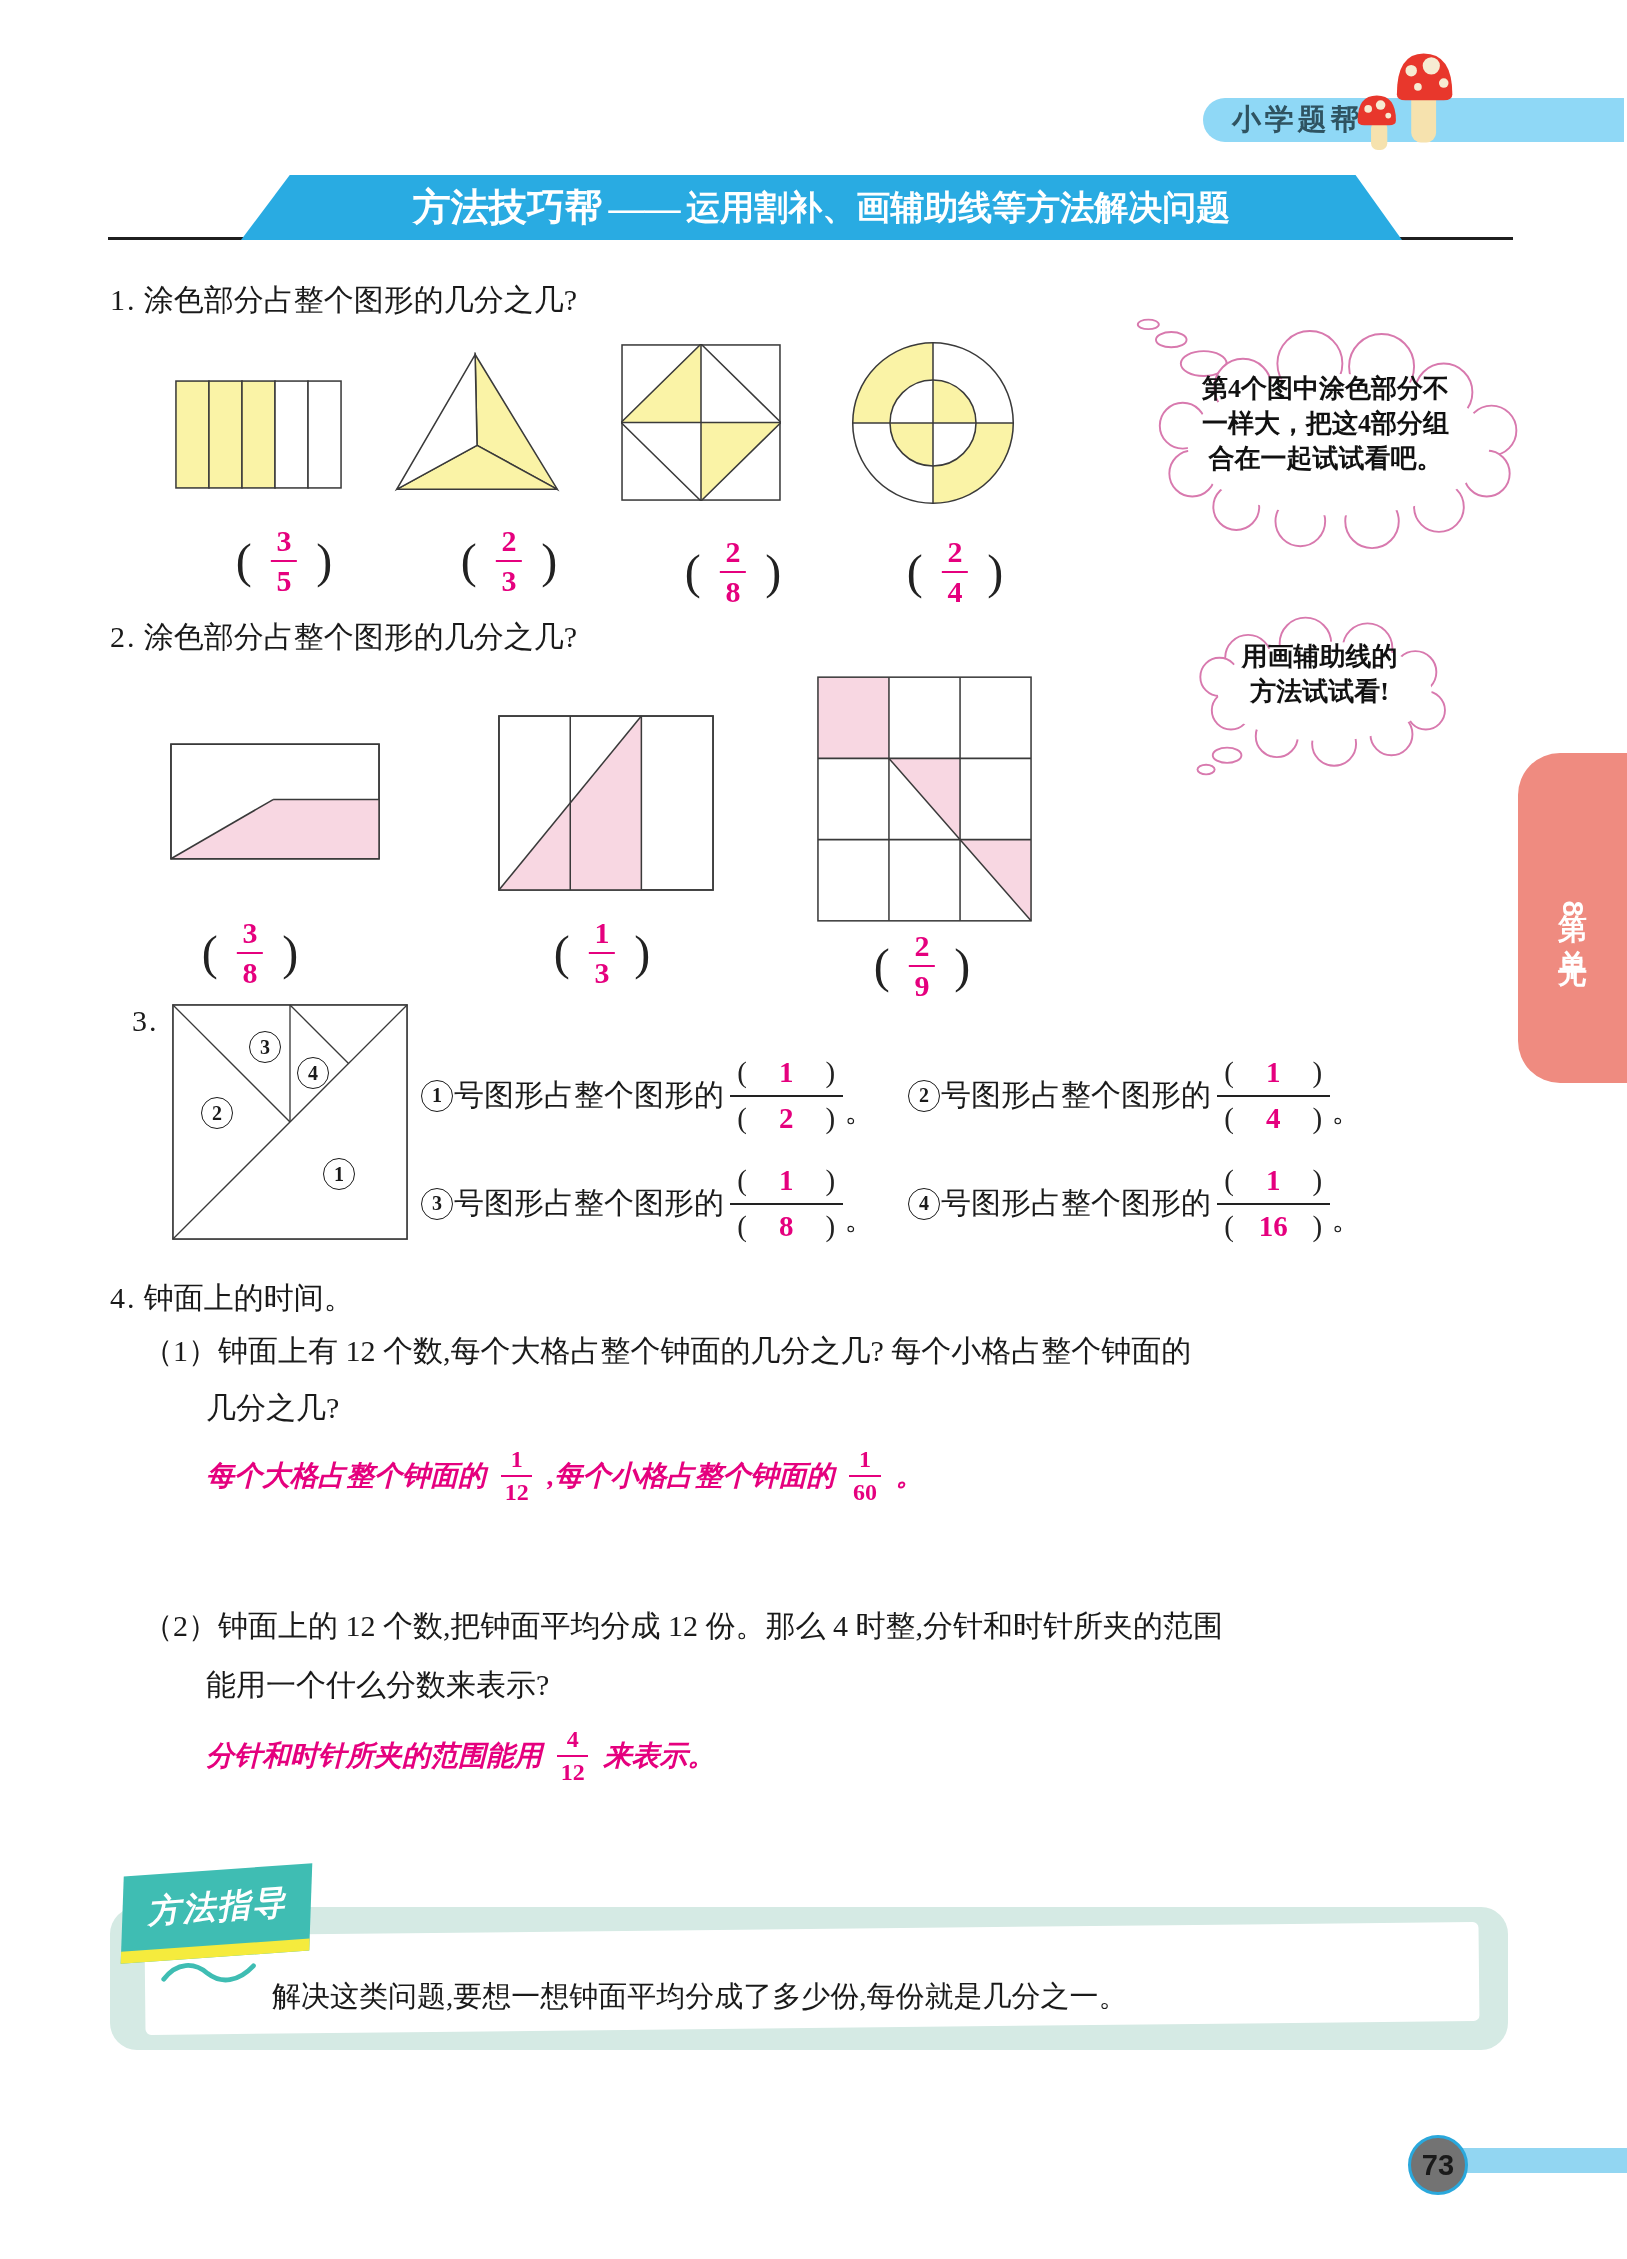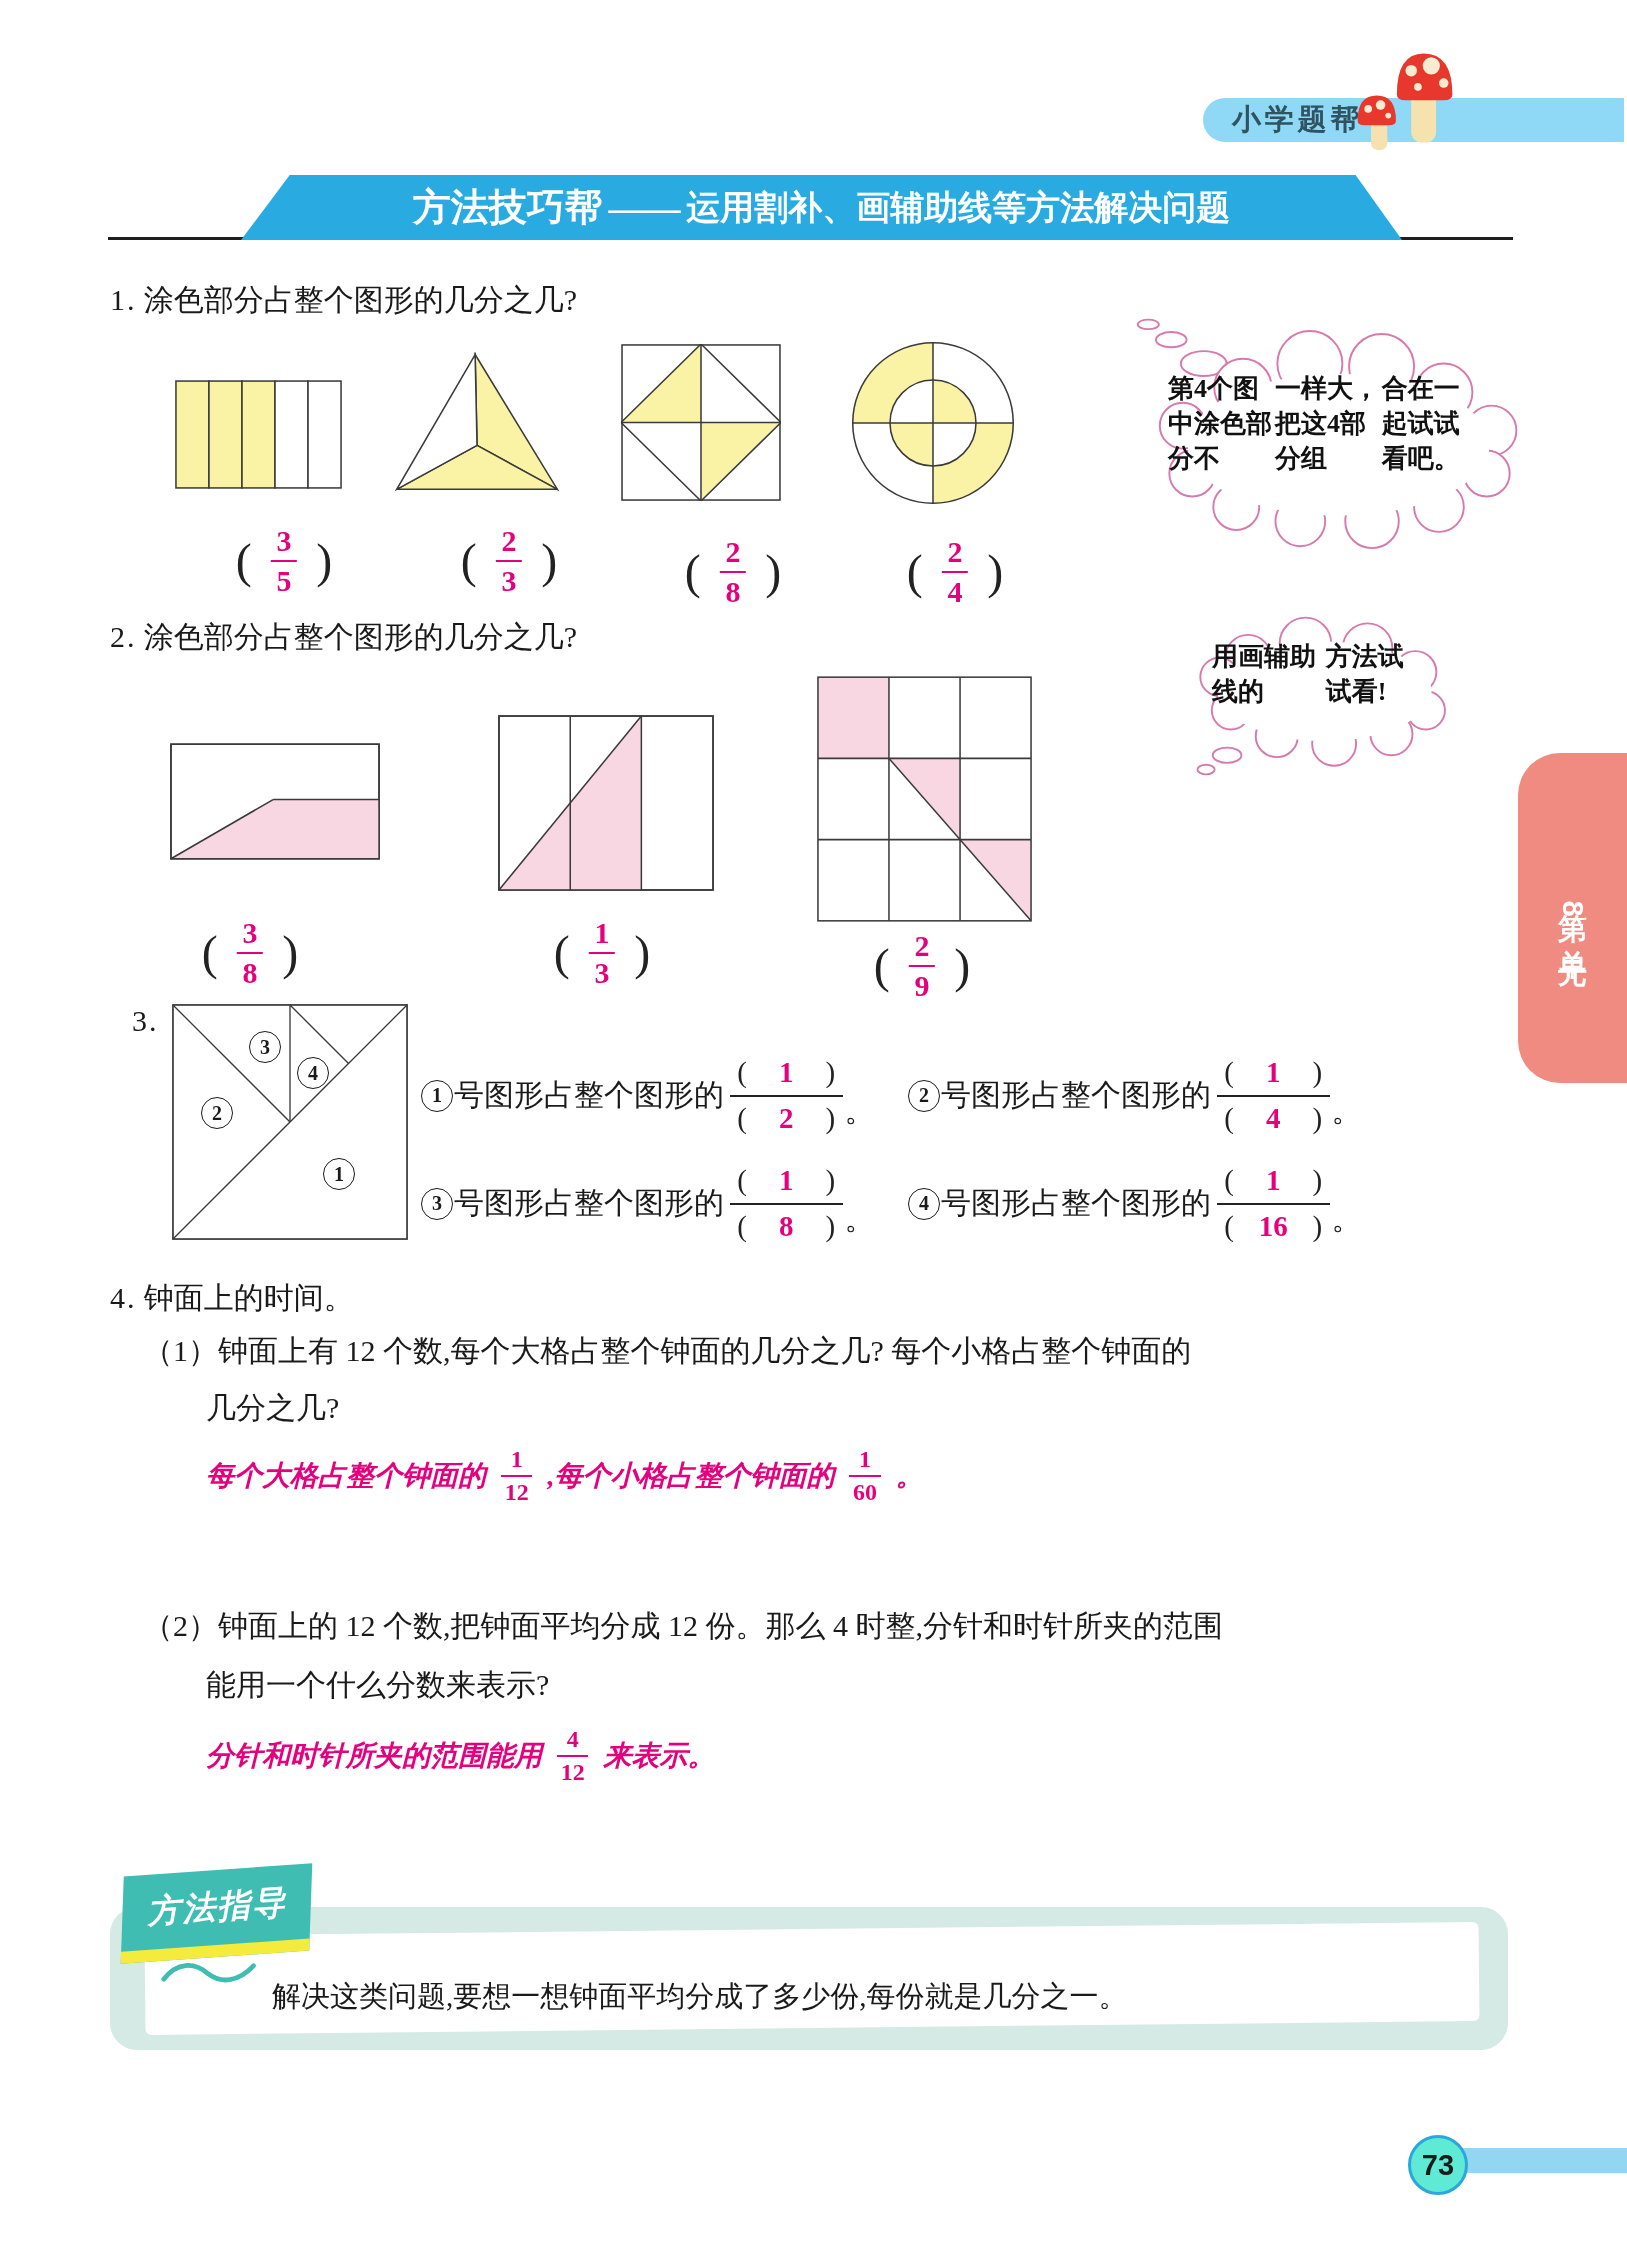--- a/index.html
+++ b/index.html
@@ -27,21 +27,21 @@
 
   
   .bigfrac{display:flex;align-items:center;transform:translateX(-50%);}
   .bigfrac .paren{font-size:48px;font-weight:400;color:#222;padding:0 19px;font-family:"Liberation Serif",serif;}
   .frac{display:inline-block;text-align:center;color:#e5007e;font-size:30px;font-weight:600;}
   .frac .num{display:block;padding:0 5.7px 1.9px 5.7px;}
   .frac .den{display:block;padding:1.9px 5.7px 0 5.7px;}
   .frac .num{border-bottom:2.9px solid #e5007e;}
 
   
-  .bubble-text{display:flex;flex-direction:row;align-items:center;justify-content:center;
+  .bubble-text{display:flex;flex-direction:column;align-items:center;justify-content:center;
                font-size:26px;font-weight:700;line-height:35px;color:#111;}
 
   
   .side-tab{left:1518px;top:753px;width:110px;height:330px;background:#ef8b80;border-radius:42px 0 0 42px;
             display:flex;align-items:center;justify-content:center;}
   .side-tab span{writing-mode:vertical-rl;color:#fff;font-size:29px;letter-spacing:9.6px;
                  font-family:"Liberation Sans","DejaVu Sans",sans-serif;font-weight:600;}
 
   
   .circ{display:inline-flex;width:30px;height:30px;border:1.9px solid #1a1a1a;border-radius:50%;
@@ -67,21 +67,21 @@
   .guide-inner{left:145px;top:1929px;width:1334px;height:99px;background:#ffffff;transform:rotate(-0.6deg);border-radius:5.7px;}
   .guide-badge{left:122px;top:1870px;width:189px;height:75px;background:#3fbdb3;
                transform:rotate(-4deg) skewX(-6deg);border-bottom:12.4px solid #f5eb3d;
                display:flex;align-items:center;justify-content:center;z-index:3;}
   .guide-badge span{transform:skewX(6deg);color:#fff;font-size:33px;font-weight:700;font-style:italic;
                     font-family:"Liberation Sans","DejaVu Sans",sans-serif;letter-spacing:1.9px;}
   .guide-text{left:272px;top:1977px;font-size:29px;z-index:4;}
 
   
   .page-bar{left:1460px;top:2148px;width:168px;height:25px;background:#92d6f2;}
-  .page-circle{left:1408px;top:2135px;width:54px;height:54px;background:#5eead4;border:3.8px solid #2aa8dc;
+  .page-circle{left:1408px;top:2135px;width:54px;height:54px;background:#737373;border:3.8px solid #2aa8dc;
                border-radius:50%;display:flex;align-items:center;justify-content:center;
                font-size:29px;font-weight:600;font-family:"Liberation Sans",sans-serif;z-index:2;}
   svg{display:block;}
 </style>
 </head>
 <body>
 
 <div class="page">
 
   <div class="abs brand-pill">

